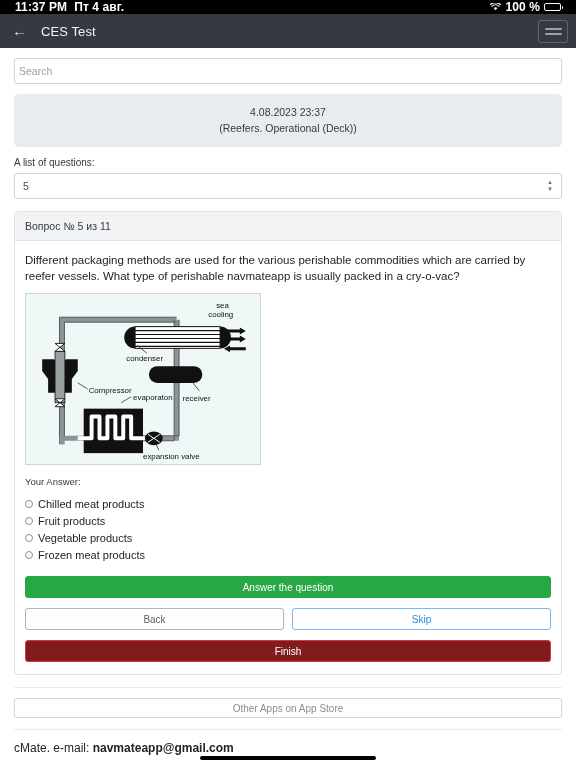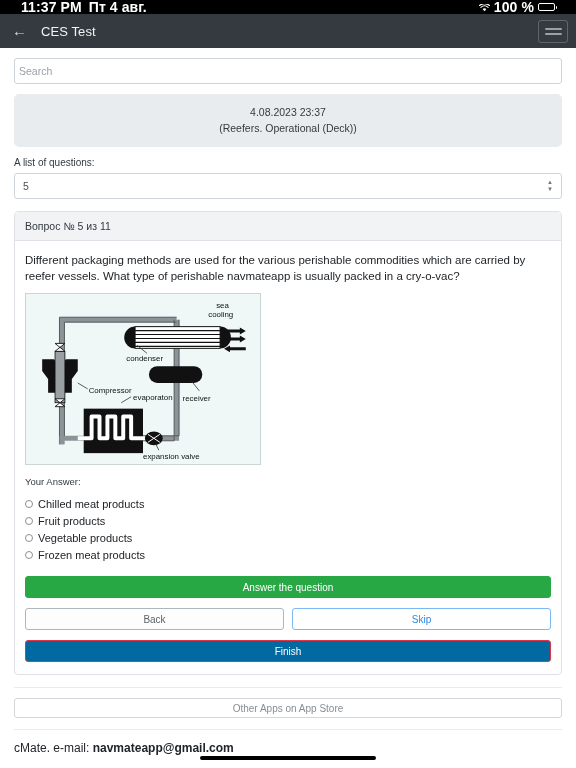--- a/index.html
+++ b/index.html
@@ -18,22 +18,22 @@
   }
 
   
   .status-bar {
     height: 14px;
     background: #000000;
     color: #ffffff;
     display: flex;
     align-items: center;
     justify-content: space-between;
-    padding: 0 21px;
-    font-size: 14px;
+    padding: 0 15px;
+    font-size: 12px;
     font-weight: bold;
     letter-spacing: 0.1px;
   }
   .status-left { display: flex; align-items: center; gap: 7px; }
   .status-right { display: flex; align-items: center; gap: 4px; }
 
   .wifi-icon { display: block; }
   .battery {
     width: 17px; height: 8px;
     border: 1px solid #ffffff;
@@ -257,21 +257,21 @@
     border-color: #adb5bd;
     color: #5a6268;
   }
   .btn-skip {
     background: #ffffff;
     border-color: #7cb9f2;
     color: #2b8ae4;
   }
   .btn-finish {
     margin-top: 10px;
-    background: #0369a1;
+    background: #7f1d1d;
     border-color: #dc3545;
     color: #ffffff;
   }
 
   
   .footer-sep {
     margin: 12px 0 0;
     border: 0;
     border-top: 1px solid #e9ecef;
   }

